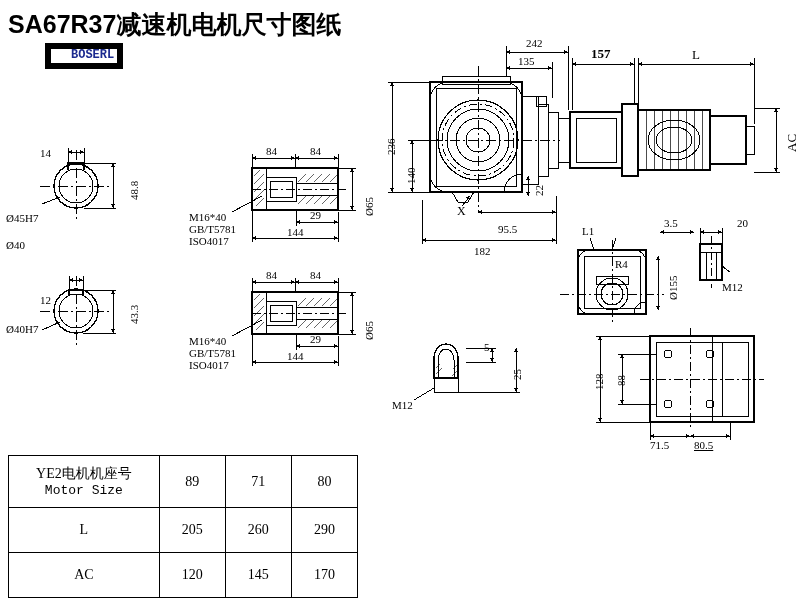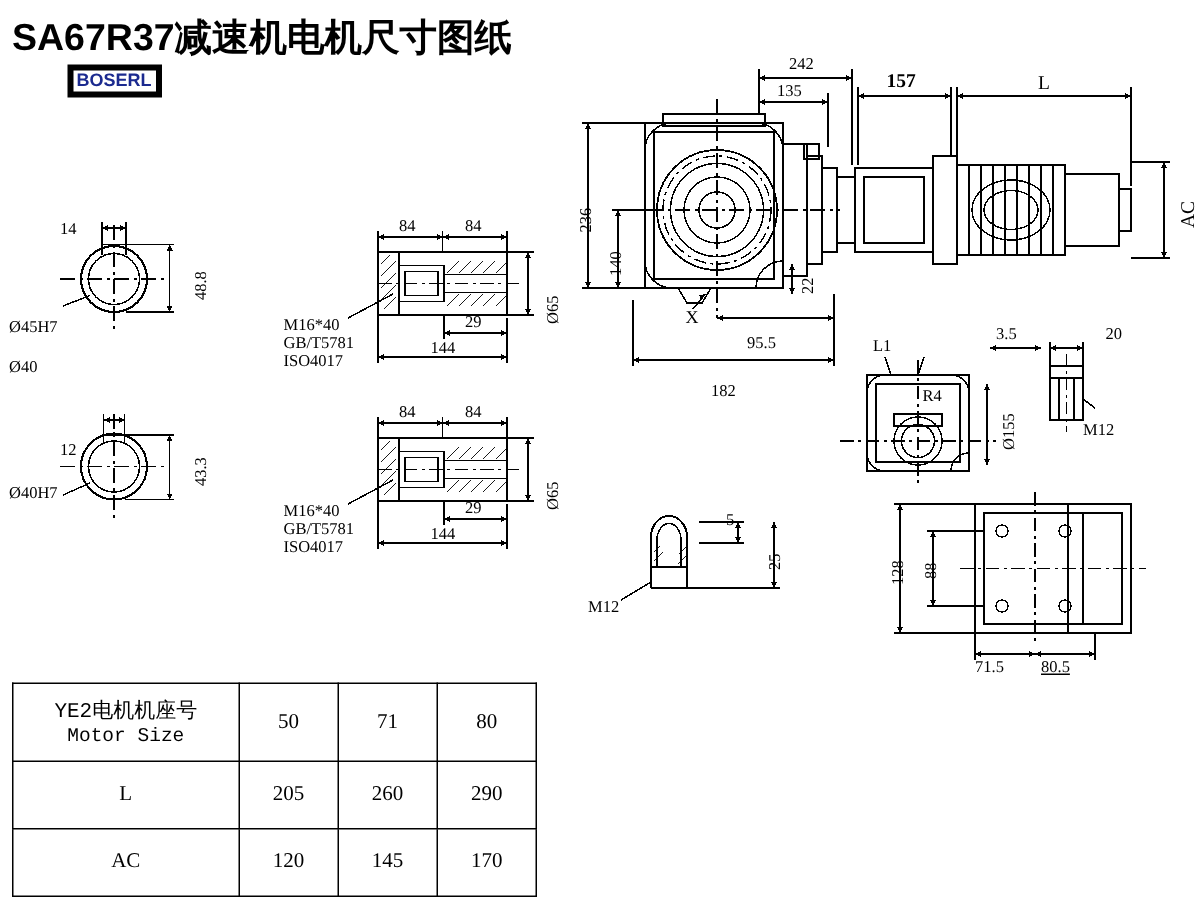--- a/index.html
+++ b/index.html
@@ -13,25 +13,25 @@
   }
   #root{position:absolute;left:0;top:0;width:710px;height:609px;}
   .title{
     position:absolute;left:8px;top:8px;
     font-family:"Liberation Sans", sans-serif;
     font-size:25px;font-weight:bold;letter-spacing:0px;
     white-space:nowrap;
   }
   .logo{
     position:absolute;left:45px;top:43px;
-    border:4px solid #000000;
+    border:6px solid #000000;
     color:#1b2a8f;
-    font-family:Liberation Sans, sans-serif;
+    font-family:Liberation Mono, monospace;
     font-size:12px;font-weight:bold;
-    padding:0px 3px 1px 2px;
+    padding:0px 3px 1px 20px;
     line-height:13px;
   }
   svg.draw{position:absolute;left:0;top:0;width:800px;height:609px;}
   .lbl{
     position:absolute;
     font-family:"Liberation Serif", serif;
     font-size:11px;
     white-space:nowrap;
     line-height:11px;
   }
@@ -44,21 +44,21 @@
   .tbl td{
     border:1px solid #000;
     text-align:center;
     font-family:"Liberation Serif", serif;
     font-size:14px;
     height:28px;
     padding:0;
   }
   .tbl td.c0{width:152px;}
   .tbl td.cx{width:66px;}
-  .tbl .cn{font-family:Liberation Mono, monospace;font-size:14px;}
+  .tbl .cn{font-family:Liberation Serif, serif;font-size:14px;}
   .tbl .mono{font-family:"Liberation Mono", monospace;font-size:13px;}
 </style>
 </head>
 <body>
 
 <div id="root">
 
   <div class="title">SA67R37减速机电机尺寸图纸</div>
   <div class="logo">BOSERL</div>
 
@@ -475,21 +475,21 @@
 
   <div class="lbl" style="left:526px;top:38px;">242</div>
   <div class="lbl" style="left:518px;top:56px;">135</div>
   <div class="lbl" style="left:591px;top:48px;font-weight:bold;font-size:13px;">157</div>
   <div class="lbl" style="left:692px;top:49px;font-size:13px;">L</div>
   <div class="lbl rot" style="left:786px;top:152px;transform:rotate(-90deg);font-size:13px;">AC</div>
   <div class="lbl rot" style="left:386px;top:155px;transform:rotate(-90deg);">236</div>
   <div class="lbl rot" style="left:406px;top:184px;transform:rotate(-90deg);">140</div>
   <div class="lbl rot" style="left:534px;top:196px;transform:rotate(-90deg);">22</div>
   <div class="lbl" style="left:498px;top:224px;">95.5</div>
-  <div class="lbl" style="left:474px;top:256px;text-align:right;">182</div>
+  <div class="lbl" style="left:474px;top:246px;text-align:right;">182</div>
   <div class="lbl" style="left:457px;top:206px;font-size:12px;">X</div>
 
   <div class="lbl" style="left:582px;top:226px;">L1</div>
   <div class="lbl" style="left:615px;top:226px;margin-top:33px;">R4</div>
   <div class="lbl" style="left:664px;top:218px;">3.5</div>
   <div class="lbl" style="left:737px;top:218px;">20</div>
   <div class="lbl rot" style="left:668px;top:300px;transform:rotate(-90deg);">Ø155</div>
   <div class="lbl" style="left:722px;top:282px;">M12</div>
 
   <div class="lbl" style="left:484px;top:342px;">5</div>
@@ -500,21 +500,21 @@
   <div class="lbl" style="left:650px;top:440px;">71.5</div>
   <div class="lbl" style="left:694px;top:440px;text-decoration:underline;">80.5</div>
 
   <table class="tbl">
     <tbody>
       <tr>
         <td class="c0" rowspan="1">
           <div class="cn">YE2电机机座号</div>
           <div class="mono">Motor Size</div>
         </td>
-        <td class="cx">50</td>
+        <td class="cx">89</td>
         <td class="cx">71</td>
         <td class="cx">80</td>
       </tr>
       <tr>
         <td class="c0">L</td>
         <td class="cx">205</td>
         <td class="cx">260</td>
         <td class="cx">290</td>
       </tr>
       <tr>

